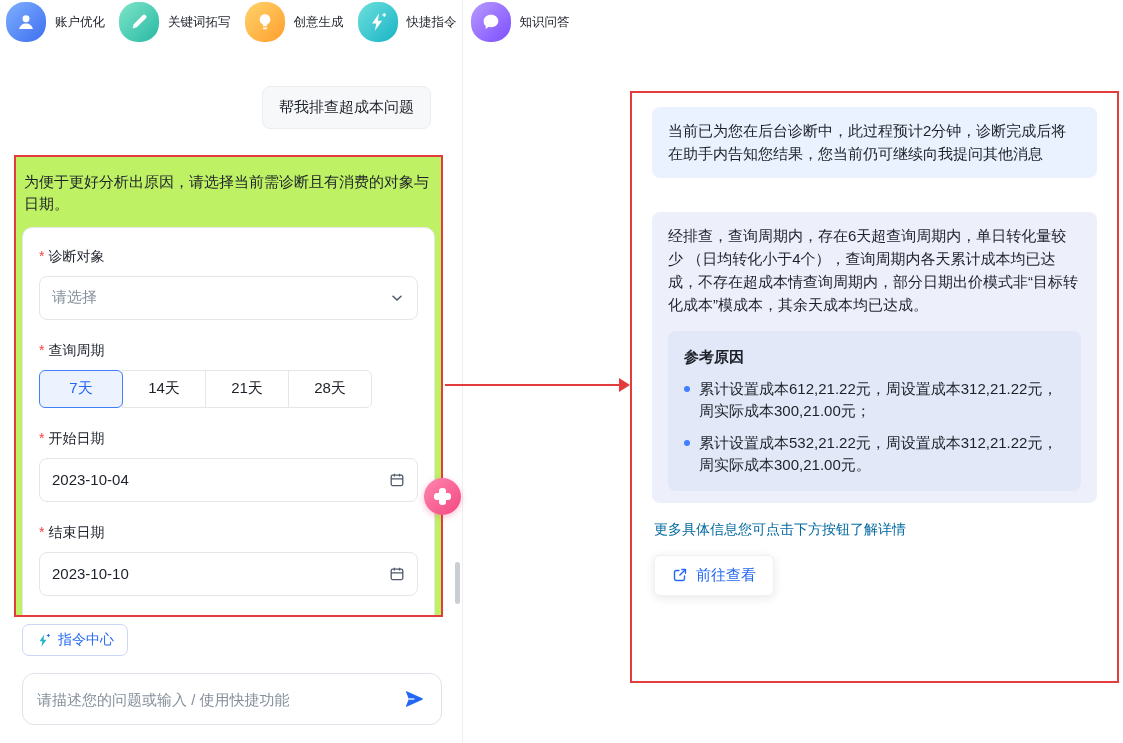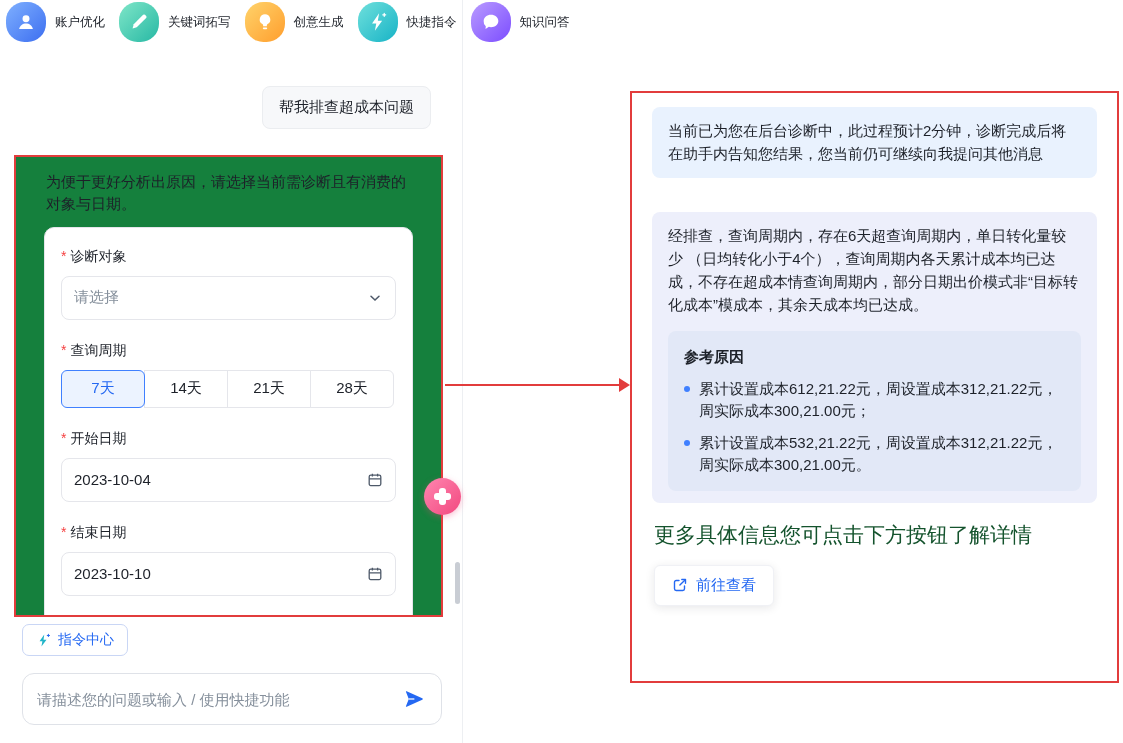--- a/index.html
+++ b/index.html
@@ -16,21 +16,21 @@
   .tool-icon svg{width:22px;height:22px}
   .ic-blue{background:linear-gradient(135deg,#7fb0ff,#3c6ef0)}
   .ic-teal{background:linear-gradient(135deg,#7fe6c8,#27b8a4)}
   .ic-orange{background:linear-gradient(135deg,#ffd36b,#ff9e2d)}
   .ic-cyan{background:linear-gradient(135deg,#6fe0dc,#17b3c6)}
   .ic-purple{background:linear-gradient(135deg,#b99bff,#7c4dff)}
   .tool-label{font-size:12.5px;color:#1d2129;white-space:nowrap}
 
   .user-bubble{position:absolute;right:31px;top:86px;background:#f7f8fa;border:1px solid #ebedf0;border-radius:8px;padding:11px 16px;font-size:15px;color:#1d2129}
 
-  .form-box{position:absolute;left:14px;top:155px;width:429px;height:462px;border:2px solid #e23c3c;padding:12px 28px;overflow:hidden;background:#15803d}
+  .form-box{position:absolute;left:14px;top:155px;width:429px;height:462px;border:2px solid #e23c3c;padding:12px 6px;overflow:hidden;background:#bef264}
   .form-intro{font-size:15px;line-height:1.45;margin:2px 2px 12px 2px}
   .form-card{border:1px solid #e5e6eb;border-radius:10px;padding:20px 16px;height:420px;background:#fff}
   .field{margin-bottom:22px}
   .field-label{font-size:14px;margin-bottom:10px;color:#1d2129}
   .req{color:#f53f3f;margin-right:4px}
   .control{height:44px;border:1px solid #e5e6eb;border-radius:8px;display:flex;align-items:center;justify-content:space-between;padding:0 12px;font-size:15px;background:#fff;cursor:pointer}
   .placeholder{color:#86909c}
   .value{color:#1d2129}
   .control svg{width:16px;height:16px;flex:0 0 auto}
 
@@ -65,21 +65,21 @@
   .right-box{position:absolute;left:630px;top:91px;width:489px;height:592px;border:2px solid #e23c3c;padding:14px 20px;overflow:hidden;background:#fff}
   .bubble{width:445px;border-radius:8px;padding:12px 16px;font-size:15px;line-height:1.55;color:#1d2129}
   .bubble-blue{background:#e9f2fe}
   .bubble-lav{background:#edeffb;margin-top:34px}
   .reason-card{margin-top:14px;background:#e2e8f7;border-radius:8px;padding:14px 16px}
   .reason-title{font-weight:bold;font-size:15px;margin-bottom:10px}
   .reason-list{list-style:none}
   .reason-list li{display:flex;gap:9px;margin-bottom:9px;line-height:1.5}
   .reason-list li:last-child{margin-bottom:0}
   .dot{width:6px;height:6px;border-radius:50%;background:#4080ff;margin-top:8px;flex:0 0 auto}
-  .more-info{margin:18px 0 0 2px;font-size:21px;color:#14532d}
+  .more-info{margin:18px 0 0 2px;font-size:14px;color:#0369a1}
   .view-btn{margin:16px 0 0 2px;display:inline-flex;align-items:center;gap:8px;background:#fff;border:1px solid #f0f1f5;box-shadow:0 2px 10px rgba(29,33,41,.10);border-radius:6px;padding:10px 17px;color:#2468f2;font-size:15px;cursor:pointer;font-family:inherit}
   .view-btn svg{width:16px;height:16px}
 </style>
 </head>
 <body>
 
 <div class="page">
 
   <aside class="left-panel">
 

